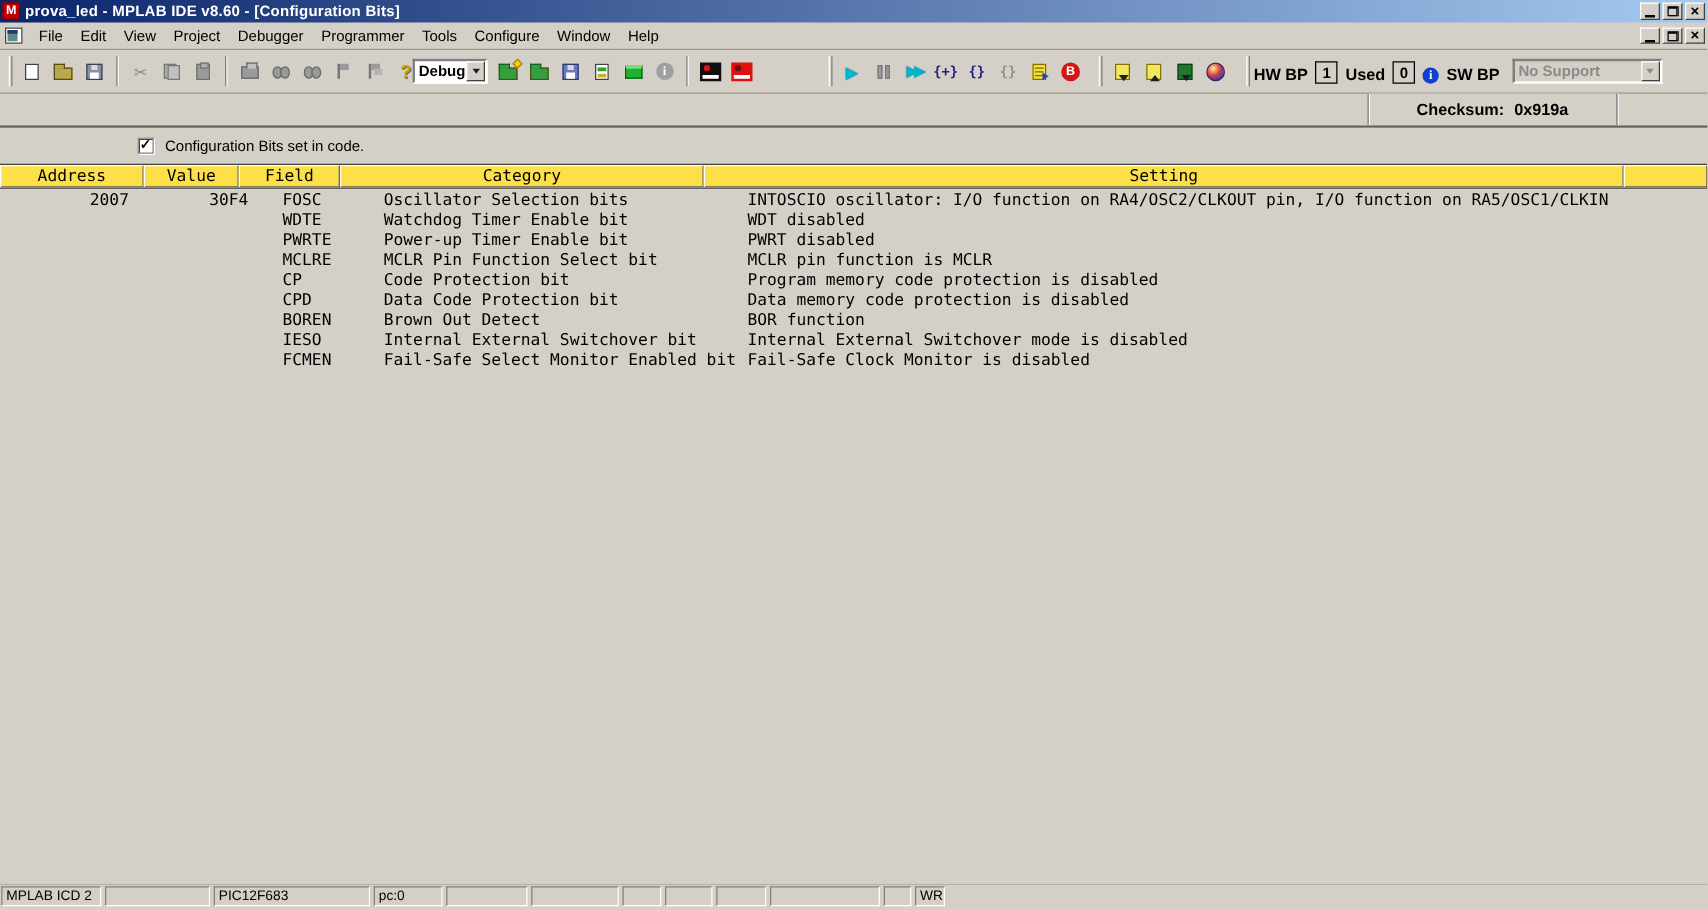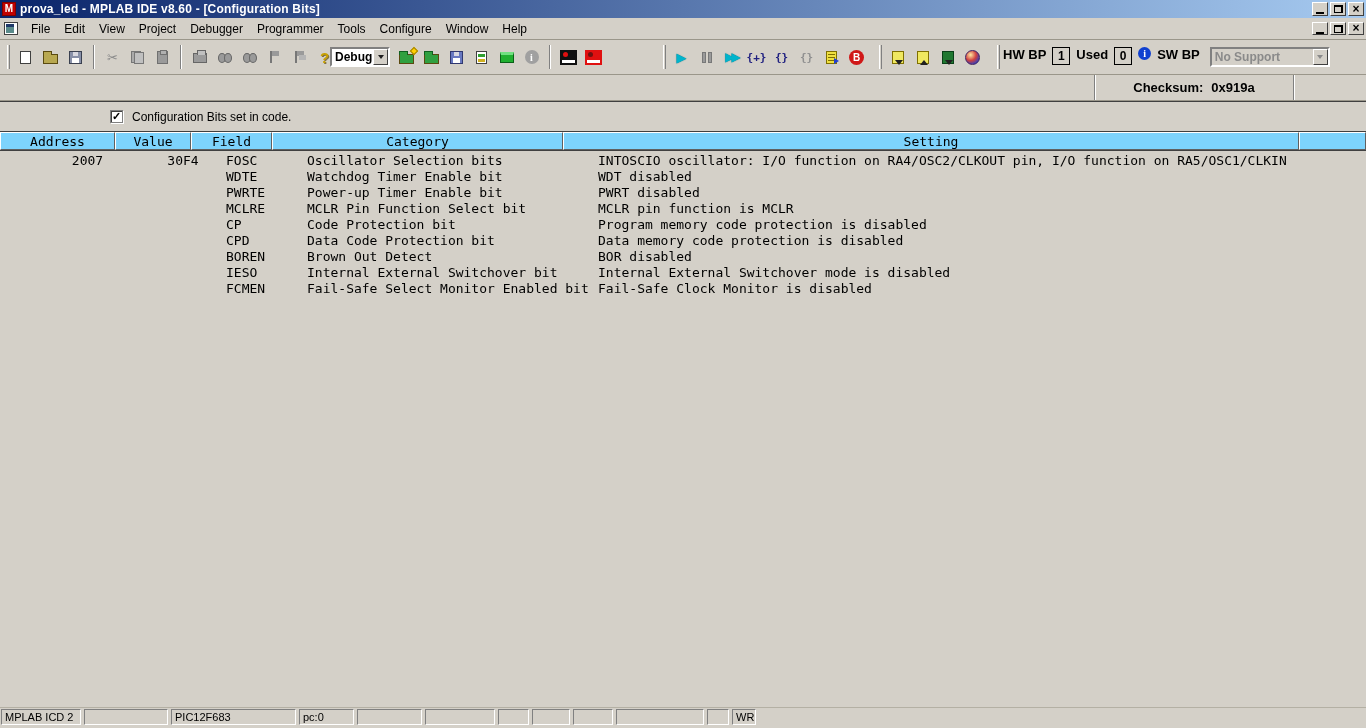--- a/index.html
+++ b/index.html
@@ -90,38 +90,38 @@
   .i-reset { width:11px; height:13px; background:#f0e040; border:1px solid #807000; position:relative; }
   .i-reset:before { content:""; position:absolute; left:1px; top:2px; width:7px; height:1px; background:#807000; box-shadow:0 3px 0 #807000, 0 6px 0 #807000; }
   .i-reset:after { content:""; position:absolute; right:-3px; bottom:-1px; width:0; height:0; border-top:3px solid transparent; border-bottom:3px solid transparent; border-left:5px solid #2040d0; }
   .bp-circle { width:15px; height:15px; border-radius:50%; background:#d01818; color:#fff; font-weight:bold; font-size:10px; display:flex; align-items:center; justify-content:center; }
   .i-prog { width:12px; height:13px; background:#f0e860; border:1px solid #807000; position:relative; }
   .i-prog:after { content:""; position:absolute; right:0; bottom:-2px; width:0; height:0; border-left:4px solid transparent; border-right:4px solid transparent; border-top:5px solid #202020; }
   .i-prog.up:after { border-top:none; border-bottom:5px solid #202020; }
   .i-prog.verify { background:#207830; border-color:#0a4018; }
   .i-ball { width:15px; height:15px; border-radius:50%; background:radial-gradient(circle at 35% 30%, #ffe8a0 0%, #d04040 45%, #3040c0 80%); border:1px solid #402060; }
 
-  .hwbp { display:flex; align-items:flex-start; gap:6px; }
+  .hwbp { display:flex; align-items:flex-end; gap:6px; }
   .hwbp .lbl { font-size:13px; font-weight:bold; white-space:nowrap; }
   .numbox { width:18px; height:18px; border:1px solid #000; display:flex; align-items:center; justify-content:center; font-size:12px; font-weight:bold; background:#d4d0c8; }
 
   
   .checksum-row { height:26px; position:relative; border-bottom:1px solid #9a968a; }
   .checksum-block { position:absolute; right:72px; top:0; width:200px; height:25px; display:flex; align-items:center; justify-content:center; border-left:1px solid #808080; border-right:1px solid #808080; box-shadow:inset 1px 0 0 #fff, 1px 0 0 #fff; gap:8px; }
   .checksum-block .cs { font-size:13px; font-weight:bold; }
 
   
   .client { flex:1; position:relative; border-top:1px solid #404040; background:#d4d0c8; overflow:hidden; }
   .chkrow { height:29px; display:flex; align-items:center; padding-left:110px; }
   .checkbox { width:13px; height:13px; background:#fff; border:1px solid #808080; box-shadow:inset 1px 1px 0 #404040, 1px 1px 0 #fff; display:flex; align-items:center; justify-content:center; font-size:11px; font-weight:bold; line-height:1; }
   .chk-label { font-size:12px; margin-left:9px; }
 
   .cfg-table { font-family:"DejaVu Sans Mono", monospace; font-size:13px; }
   .cfg-header { display:grid; grid-template-columns:115px 76px 81px 291px 736px 1fr; border-top:1px solid #404040; border-bottom:1px solid #404040; }
-  .hcell { height:18px; background:#7dd3fc; border:1px solid; border-color:#fff #606060 #606060 #fff; display:flex; align-items:center; justify-content:center; font-size:13px; }
+  .hcell { height:18px; background:#fde047; border:1px solid; border-color:#fff #606060 #606060 #fff; display:flex; align-items:center; justify-content:center; font-size:13px; }
   .cfg-body { padding-top:2px;padding-left:30px; }
   .cfg-row { display:grid; grid-template-columns:115px 76px 81px 291px 736px 1fr; height:16px; line-height:16px; white-space:nowrap; }
   .c-center { text-align:center; }
   .c-left { padding-left:5px; overflow:hidden; }
 
   
   .statusbar { height:21px; border-top:1px solid #b4b0a4; padding:1px 0 0 1px; display:flex; align-items:flex-start; gap:3px; }
   .scell { height:16px; background:#d4d0c8; border:1px solid; border-color:#808080 #fff #fff #808080; font-size:11px; line-height:14px; padding:0 3px; white-space:nowrap; overflow:hidden; }
 </style>
 </head>
@@ -393,21 +393,21 @@
           <div class="c-left">CPD</div>
           <div class="c-left">Data Code Protection bit</div>
           <div class="c-left">Data memory code protection is disabled</div>
           <div></div>
         </div>
         <div class="cfg-row">
           <div class="c-center"></div>
           <div class="c-center"></div>
           <div class="c-left">BOREN</div>
           <div class="c-left">Brown Out Detect</div>
-          <div class="c-left">BOR disabled</div>
+          <div class="c-left">BOR function</div>
           <div></div>
         </div>
         <div class="cfg-row">
           <div class="c-center"></div>
           <div class="c-center"></div>
           <div class="c-left">IESO</div>
           <div class="c-left">Internal External Switchover bit</div>
           <div class="c-left">Internal External Switchover mode is disabled</div>
           <div></div>
         </div>

